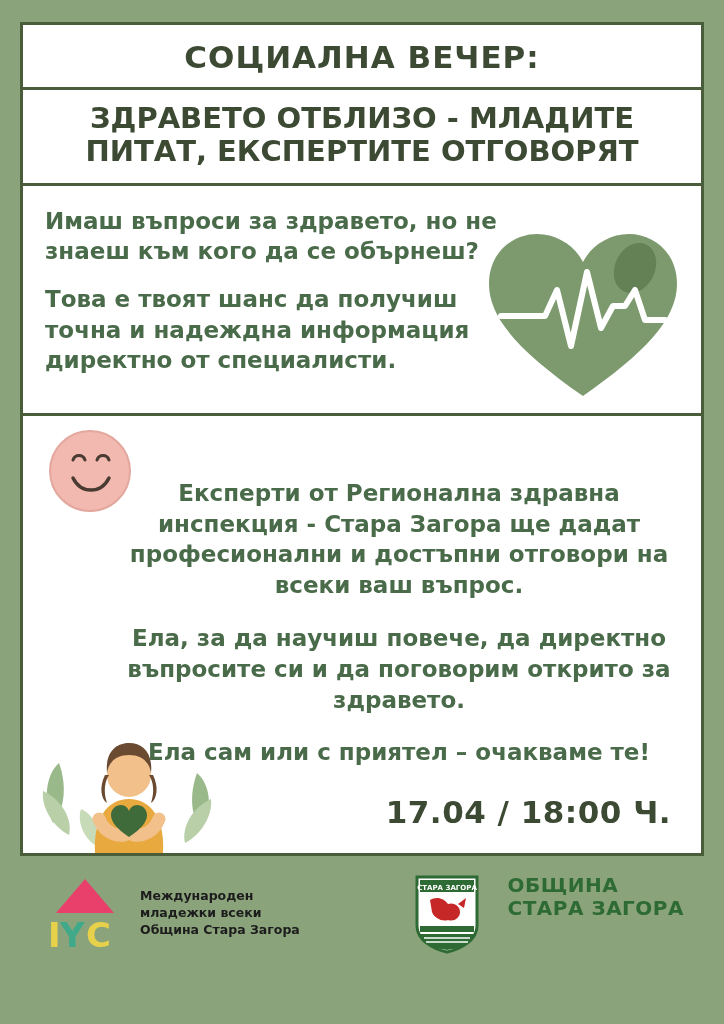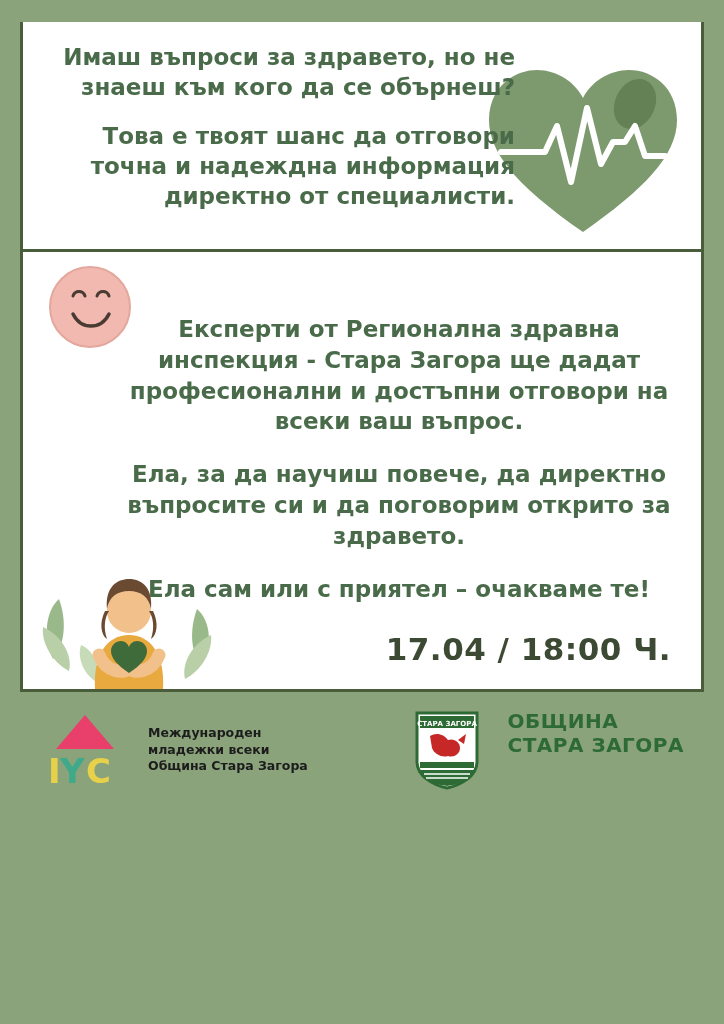--- a/index.html
+++ b/index.html
@@ -65,22 +65,21 @@
     position: relative;
     z-index: 2;
     font-family: "DejaVu Sans", sans-serif;
     font-size: 23px;
     line-height: 1.32;
     color: #4a6b4a;
     font-weight: 600;
     max-width: 470px;
   }
   .intro-text p {
-    margin: 0 0 18px 16px;
-    text-align: right;
+    margin: 0 0 18px 0;
   }
   .intro-text p:last-child {
     margin-bottom: 0;
   }
   .heart-wrap {
     position: absolute;
     right: 18px;
     top: 38px;
     width: 200px;
     height: 180px;
@@ -151,21 +150,21 @@
     padding: 6px 20px 0 22px;
     box-sizing: border-box;
   }
   .iyc-logo {
     width: 86px;
     height: 82px;
     position: relative;
     flex: 0 0 auto;
   }
   .iyc-text {
-    margin-left: 20px;
+    margin-left: 12px;
     font-family: "DejaVu Sans", sans-serif;
     font-size: 12.5px;
     font-weight: bold;
     color: #1c1c1c;
     line-height: 1.35;
   }
   .footer-right {
     margin-left: auto;
     display: flex;
     align-items: flex-start;
@@ -184,25 +183,29 @@
     color: #2e6b34;
     line-height: 1.18;
     letter-spacing: 0.5px;
   }
 </style>
 </head>
 <body>
 
 <div class="poster">
 
+  <div class="title-block">
+    <div class="title-line-1">СОЦИАЛНА ВЕЧЕР:</div>
+    <div class="title-line-2">ЗДРАВЕТО ОТБЛИЗО - МЛАДИТЕ ПИТАТ, ЕКСПЕРТИТЕ ОТГОВОРЯТ</div>
+  </div>
 
   <div class="intro-block">
     <div class="intro-text">
       <p>Имаш въпроси за здравето, но не знаеш към кого да се обърнеш?</p>
-      <p>Това е твоят шанс да отговори точна и надеждна информация директно от специалисти.</p>
+      <p>Това е твоят шанс да получиш точна и надеждна информация директно от специалисти.</p>
     </div>
     <div class="heart-wrap">
       <svg viewBox="0 0 200 180" width="200" height="180" aria-hidden="true">
         <path d="M100 172 C 40 130, 6 96, 6 60 C 6 28, 30 10, 54 10 C 74 10, 92 22, 100 38 C 108 22, 126 10, 146 10 C 170 10, 194 28, 194 60 C 194 96, 160 130, 100 172 Z" fill="#7d9a6e"></path>
         <ellipse cx="152" cy="44" rx="20" ry="26" transform="rotate(25 152 44)" fill="#5f7d52" opacity="0.85"></ellipse>
         <path d="M18 92 L62 92 L74 66 L88 122 L104 48 L118 104 L130 82 L142 82 L152 66 L162 96 L182 96" fill="none" stroke="#ffffff" stroke-width="6" stroke-linecap="round" stroke-linejoin="round"></path>
       </svg>
     </div>
   </div>
 

